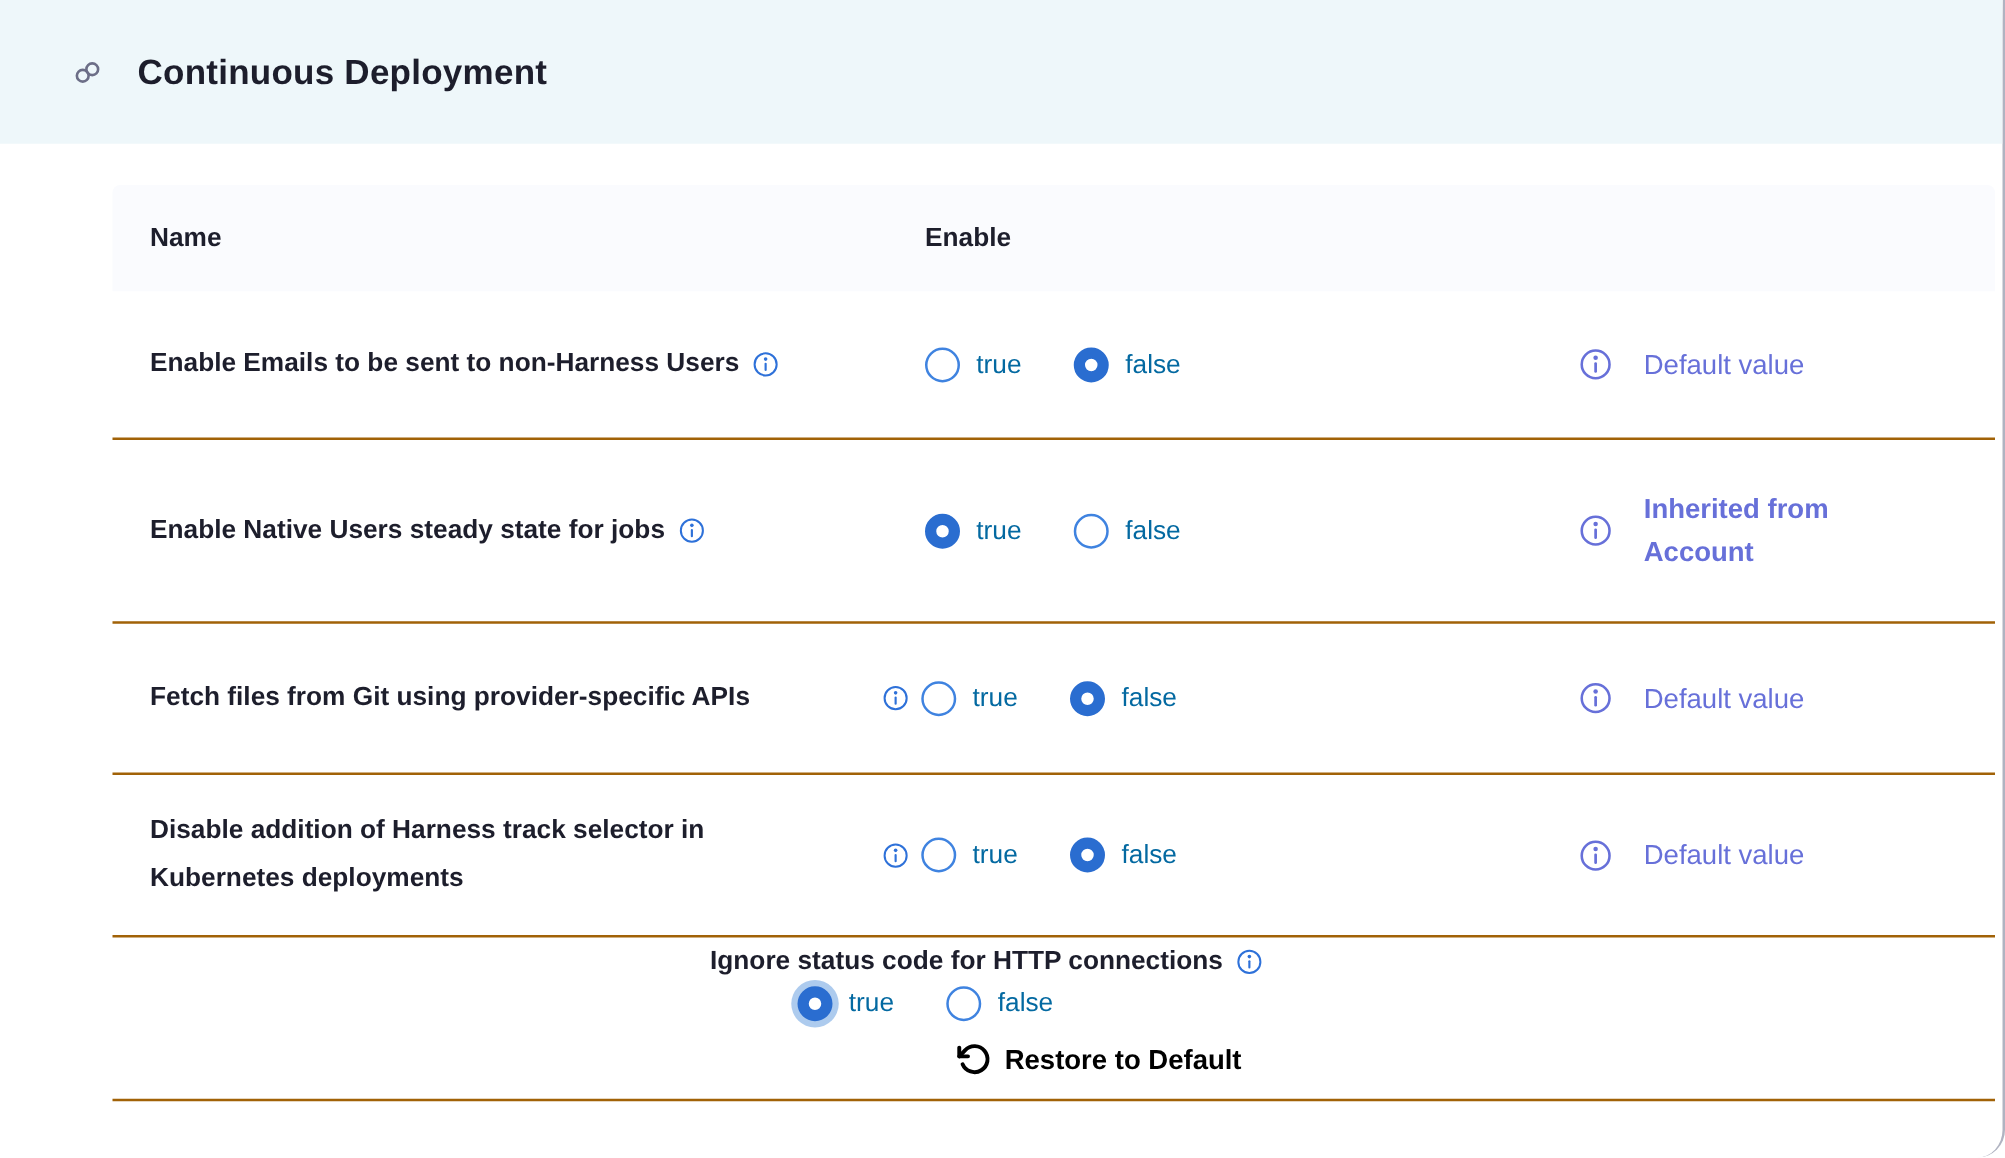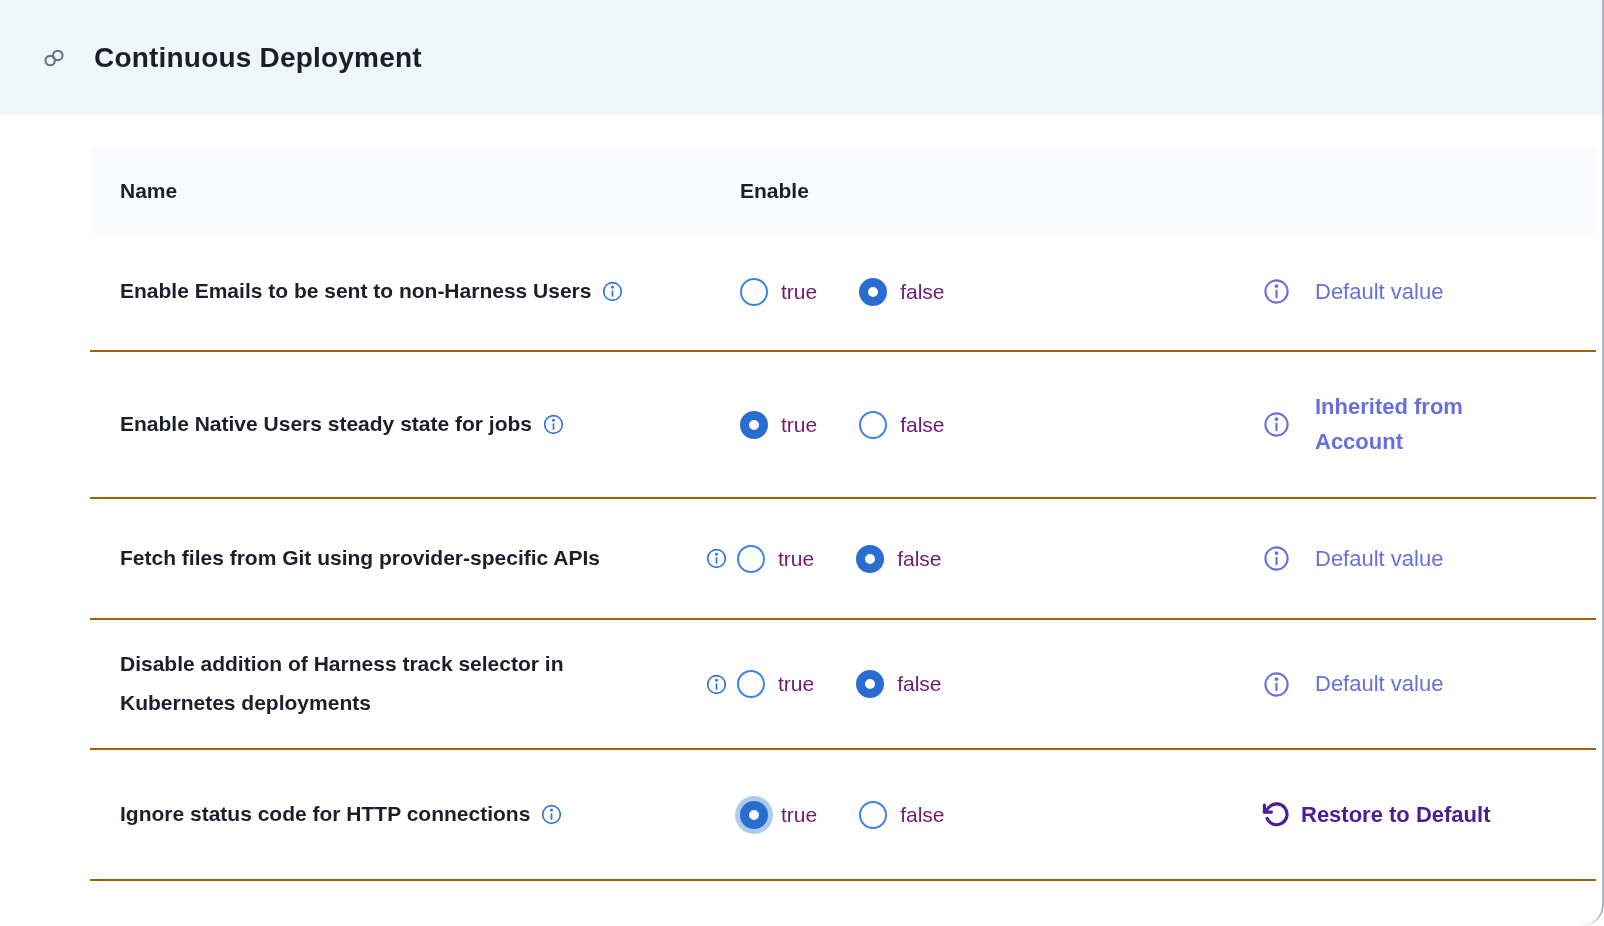--- a/index.html
+++ b/index.html
@@ -1,61 +1,61 @@
 <!DOCTYPE html>
 <html><head>
 <meta charset="utf-8">
 <style>
   html,body{margin:0;padding:0;background:#fff;}
   body{width:1604px;height:926px;font-family:"Liberation Sans","DejaVu Sans",sans-serif;color:#1d1e2c;}
   .frame{position:relative;width:1602px;height:926px;background:#fff;border-right:2px solid #b0b3c1;border-radius:0 0 22px 0;overflow:hidden;}
 
   
-  .section-header{height:115px;background:#eef7fa;display:flex;align-items:center;padding-left:42px;}
+  .section-header{height:115px;background:#eef7fa;display:flex;align-items:center;padding-left:58px;}
   .i-link{width:24px;height:24px;color:#6c6e87;}
   .section-title{font-size:28px;font-weight:700;margin:0 0 0 28px;letter-spacing:.2px;}
 
   
   .table{margin:33px 8px 0 90px;width:1506px;}
   .thead{display:flex;align-items:center;height:85px;background:#fafbfe;border-radius:6px 6px 0 0;padding-left:30px;box-sizing:border-box;font-size:21px;font-weight:600;}
   .thead .h-name{width:580px;}
   .thead .h-value{margin-left:40px;}
 
   .row{display:flex;align-items:center;border-bottom:2px solid #a16207;padding-left:30px;box-sizing:border-box;}
   .row:nth-of-type(2){min-height:119px;}
   .row:nth-of-type(3){min-height:147px;}
   .row:nth-of-type(4){min-height:121px;}
   .row:nth-of-type(5){min-height:130px;}
-  .row:nth-of-type(6){min-height:131px;}
+  .row:nth-of-type(6){min-height:131px;flex-direction:column;}
 
   .cell-name{width:580px;display:flex;align-items:center;flex:none;}
   .name-text{font-size:21px;font-weight:600;line-height:1.85;max-width:560px;}
   .cell-value{width:520px;display:flex;align-items:center;flex:none;box-sizing:border-box;}
   .cell-value.pad{padding-left:40px;}
   .cell-value.with-info{padding-left:5px;}
   .cell-status{flex:1;display:flex;align-items:center;padding-left:42px;box-sizing:border-box;}
 
   
   .i-info{width:23px;height:23px;flex:none;cursor:pointer;}
   .cell-name .i-info{margin-left:10px;color:#2e71d9;}
   .cell-value .i-info{margin-right:9px;color:#2e71d9;}
 
   
   .opt{display:flex;align-items:center;gap:13px;cursor:pointer;}
   .opt + .opt{margin-left:42px;}
   .radio{width:28px;height:28px;border-radius:50%;box-sizing:border-box;border:2.5px solid #3f83e0;background:#fff;flex:none;cursor:pointer;}
   .radio.selected{border:9px solid #2a6dd0;}
   .radio.focused{box-shadow:0 0 0 5px rgba(106,160,224,.55);}
-  .opt-label{font-size:21px;color:#701a75;text-align:center;}
+  .opt-label{font-size:21px;color:#0369a1;text-align:center;}
 
   
   .status-default,.status-inherited{color:#6770d9;display:flex;align-items:center;gap:24px;font-size:22px;font-weight:500;}
   .status-default .i-info,.status-inherited .i-info{width:29px;height:29px;color:#6770d9;margin:0;}
   .status-inherited .status-text{max-width:205px;line-height:1.55;font-weight:700;}
-  .status-restore{color:#4c1d95;display:flex;align-items:center;gap:10px;font-size:22px;font-weight:700;cursor:pointer;}
+  .status-restore{color:#000000;display:flex;align-items:center;gap:10px;font-size:22px;font-weight:700;cursor:pointer;}
   .i-restore{width:29px;height:29px;flex:none;}
 </style>
 </head>
 <body>
 
 <div class="frame">
 
   <div class="section-header">
     <svg class="i-link" viewBox="0 0 24 24">
       <circle cx="8.2" cy="14.6" r="4.7" fill="none" stroke="currentColor" stroke-width="2.1"></circle>

